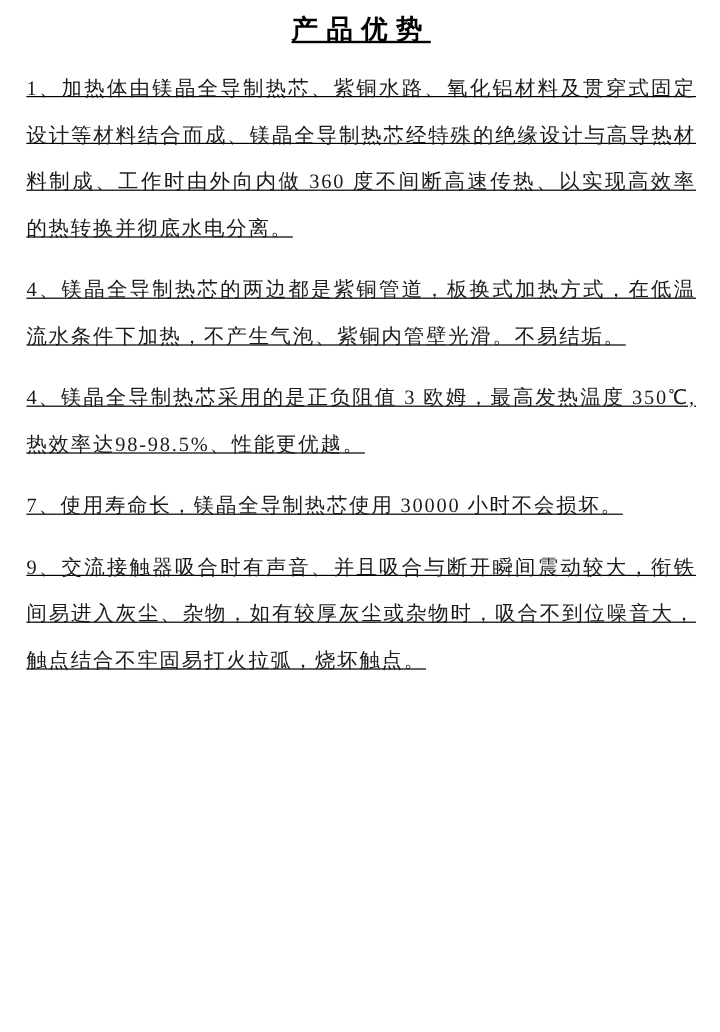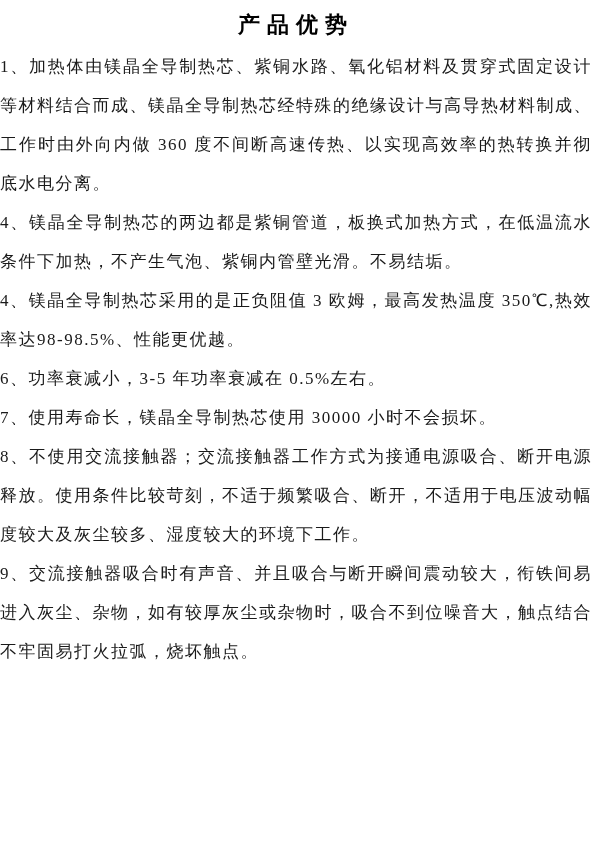--- a/index.html
+++ b/index.html
@@ -11,49 +11,48 @@
     height: 860px;
     background: #ffffff;
     color: #000000;
     font-family: "Liberation Serif", serif;
     overflow: hidden;
   }
   .page {
     box-sizing: border-box;
     width: 600px;
     height: 860px;
-    padding: 8px 8px 0 0;
+    padding: 8px 8px 0 10px;
+    text-decoration: underline;
   }
   .title {
     margin: 0 0 5px 0;
     font-size: 22px;
     font-weight: bold;
     text-align: center;
     letter-spacing: 7px;
     line-height: 34px;
     color: #000000;
   }
   .content p {
-    margin: 0;
+    margin: 12px;
     font-size: 17px;
     line-height: 39px;
     letter-spacing: 1.5px;
     text-align: justify;
     text-align-last: left;
     word-break: break-all;
     color: #1a1a1a;
   }
 </style>
 </head>
 <body>
 
 <div class="page">
   <h1 class="title">产品优势</h1>
   <div class="content" id="content">
       <p>1、加热体由镁晶全导制热芯、紫铜水路、氧化铝材料及贯穿式固定设计等材料结合而成、镁晶全导制热芯经特殊的绝缘设计与高导热材料制成、工作时由外向内做 360 度不间断高速传热、以实现高效率的热转换并彻底水电分离。</p>
       <p>4、镁晶全导制热芯的两边都是紫铜管道，板换式加热方式，在低温流水条件下加热，不产生气泡、紫铜内管壁光滑。不易结垢。</p>
       <p>4、镁晶全导制热芯采用的是正负阻值 3 欧姆，最高发热温度 350℃,热效率达98-98.5%、性能更优越。</p>
-      <p>6、功率衰减小，3-5 年功率衰减在 0.5%左右。</p>
       <p>7、使用寿命长，镁晶全导制热芯使用 30000 小时不会损坏。</p>
-      <p>8、不使用交流接触器；交流接触器工作方式为接通电源吸合、断开电源释放。使用条件比较苛刻，不适于频繁吸合、断开，不适用于电压波动幅度较大及灰尘较多、湿度较大的环境下工作。</p>
       <p>9、交流接触器吸合时有声音、并且吸合与断开瞬间震动较大，衔铁间易进入灰尘、杂物，如有较厚灰尘或杂物时，吸合不到位噪音大，触点结合不牢固易打火拉弧，烧坏触点。</p>
     </div>
 </div>
 
 </body></html>

